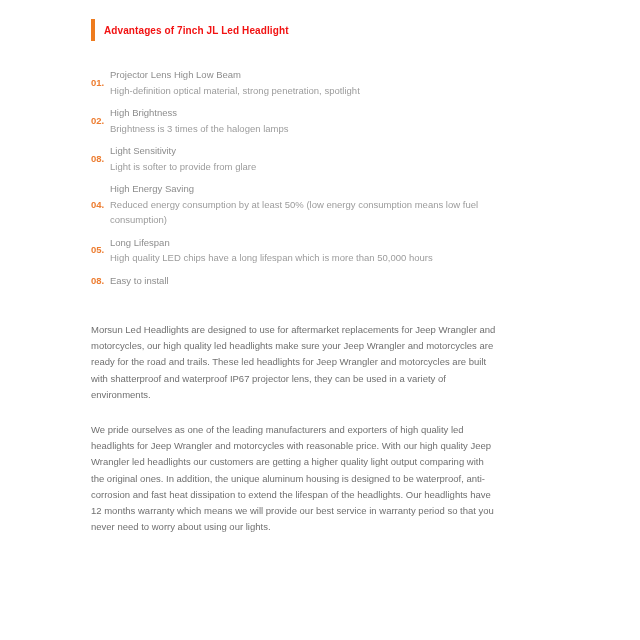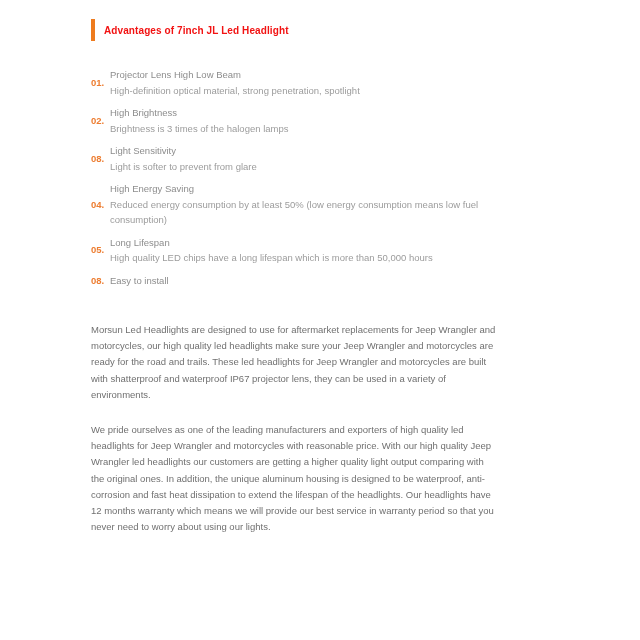--- a/index.html
+++ b/index.html
@@ -97,21 +97,21 @@
       <div class="advantage-body">
         <div class="advantage-title">High Brightness</div>
         <div class="advantage-description">Brightness is 3 times of the halogen lamps</div>
       </div>
     </div>
 
     <div class="advantage-item">
       <div class="advantage-number">08.</div>
       <div class="advantage-body">
         <div class="advantage-title">Light Sensitivity</div>
-        <div class="advantage-description">Light is softer to prevent from glare</div>
+        <div class="advantage-description">Light is softer to provide from glare</div>
       </div>
     </div>
 
     <div class="advantage-item">
       <div class="advantage-number">04.</div>
       <div class="advantage-body">
         <div class="advantage-title">High Energy Saving</div>
         <div class="advantage-description">Reduced energy consumption by at least 50% (low energy consumption means low fuel
 consumption)</div>
       </div>

